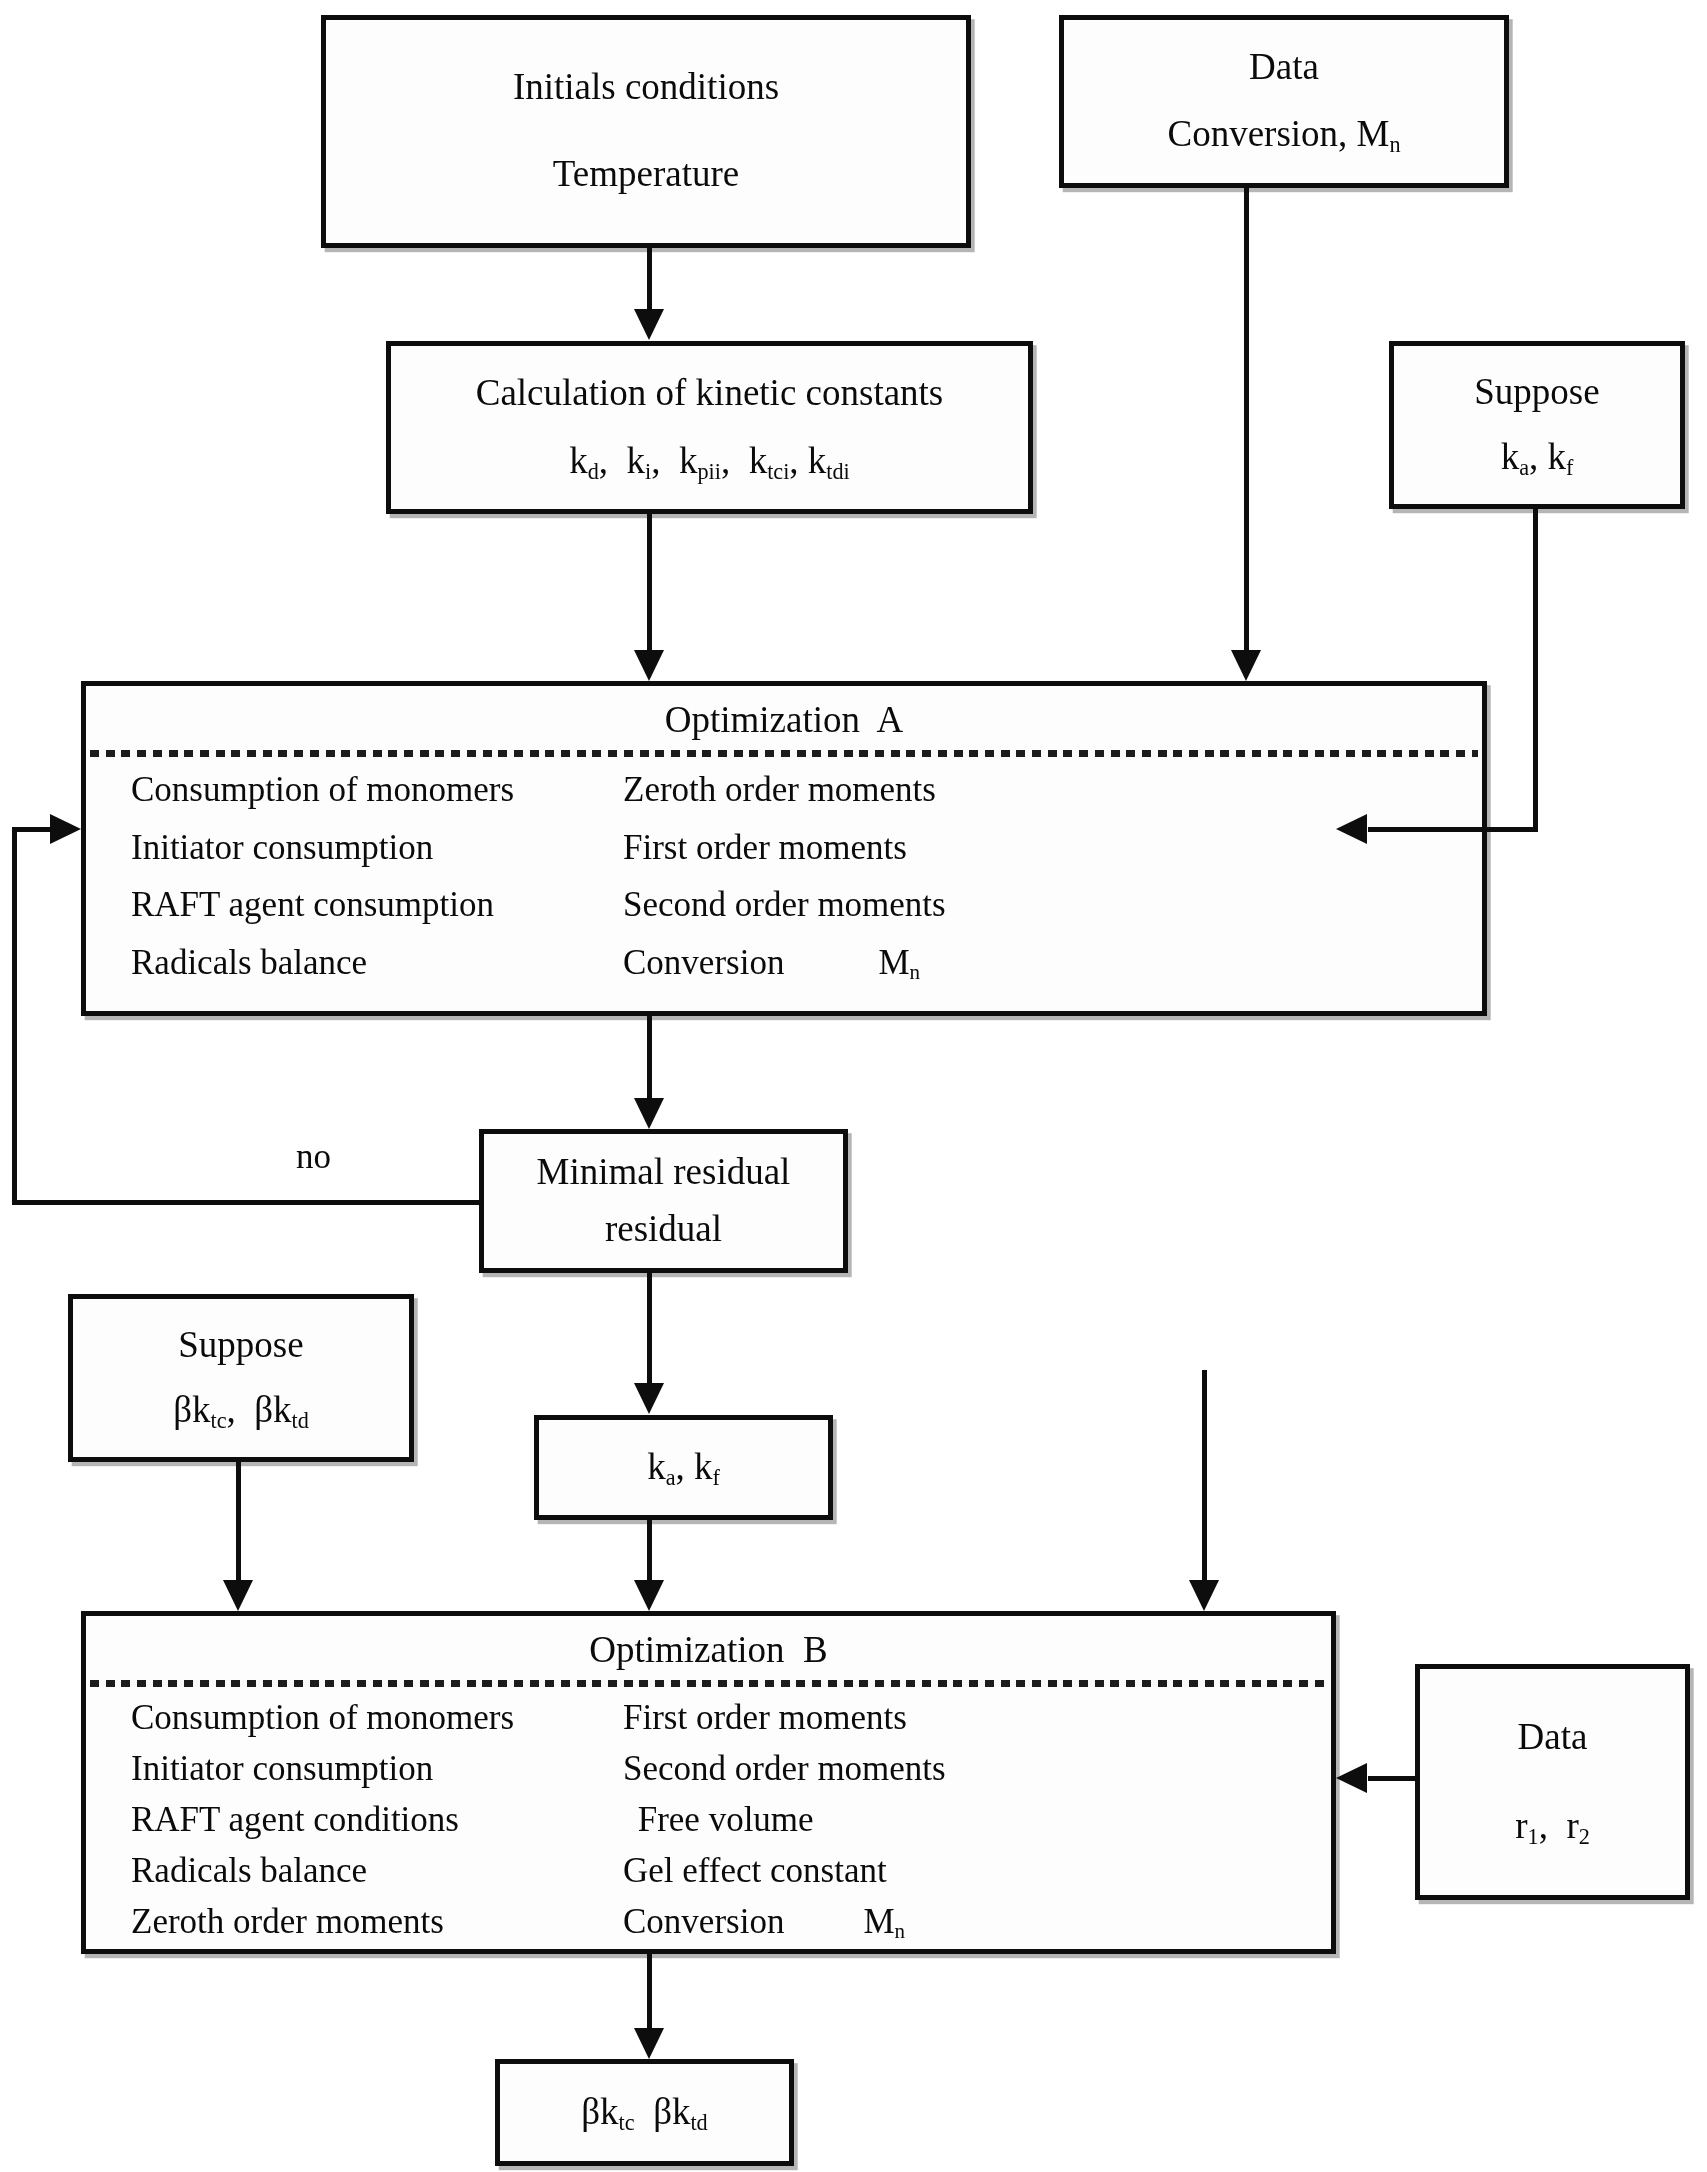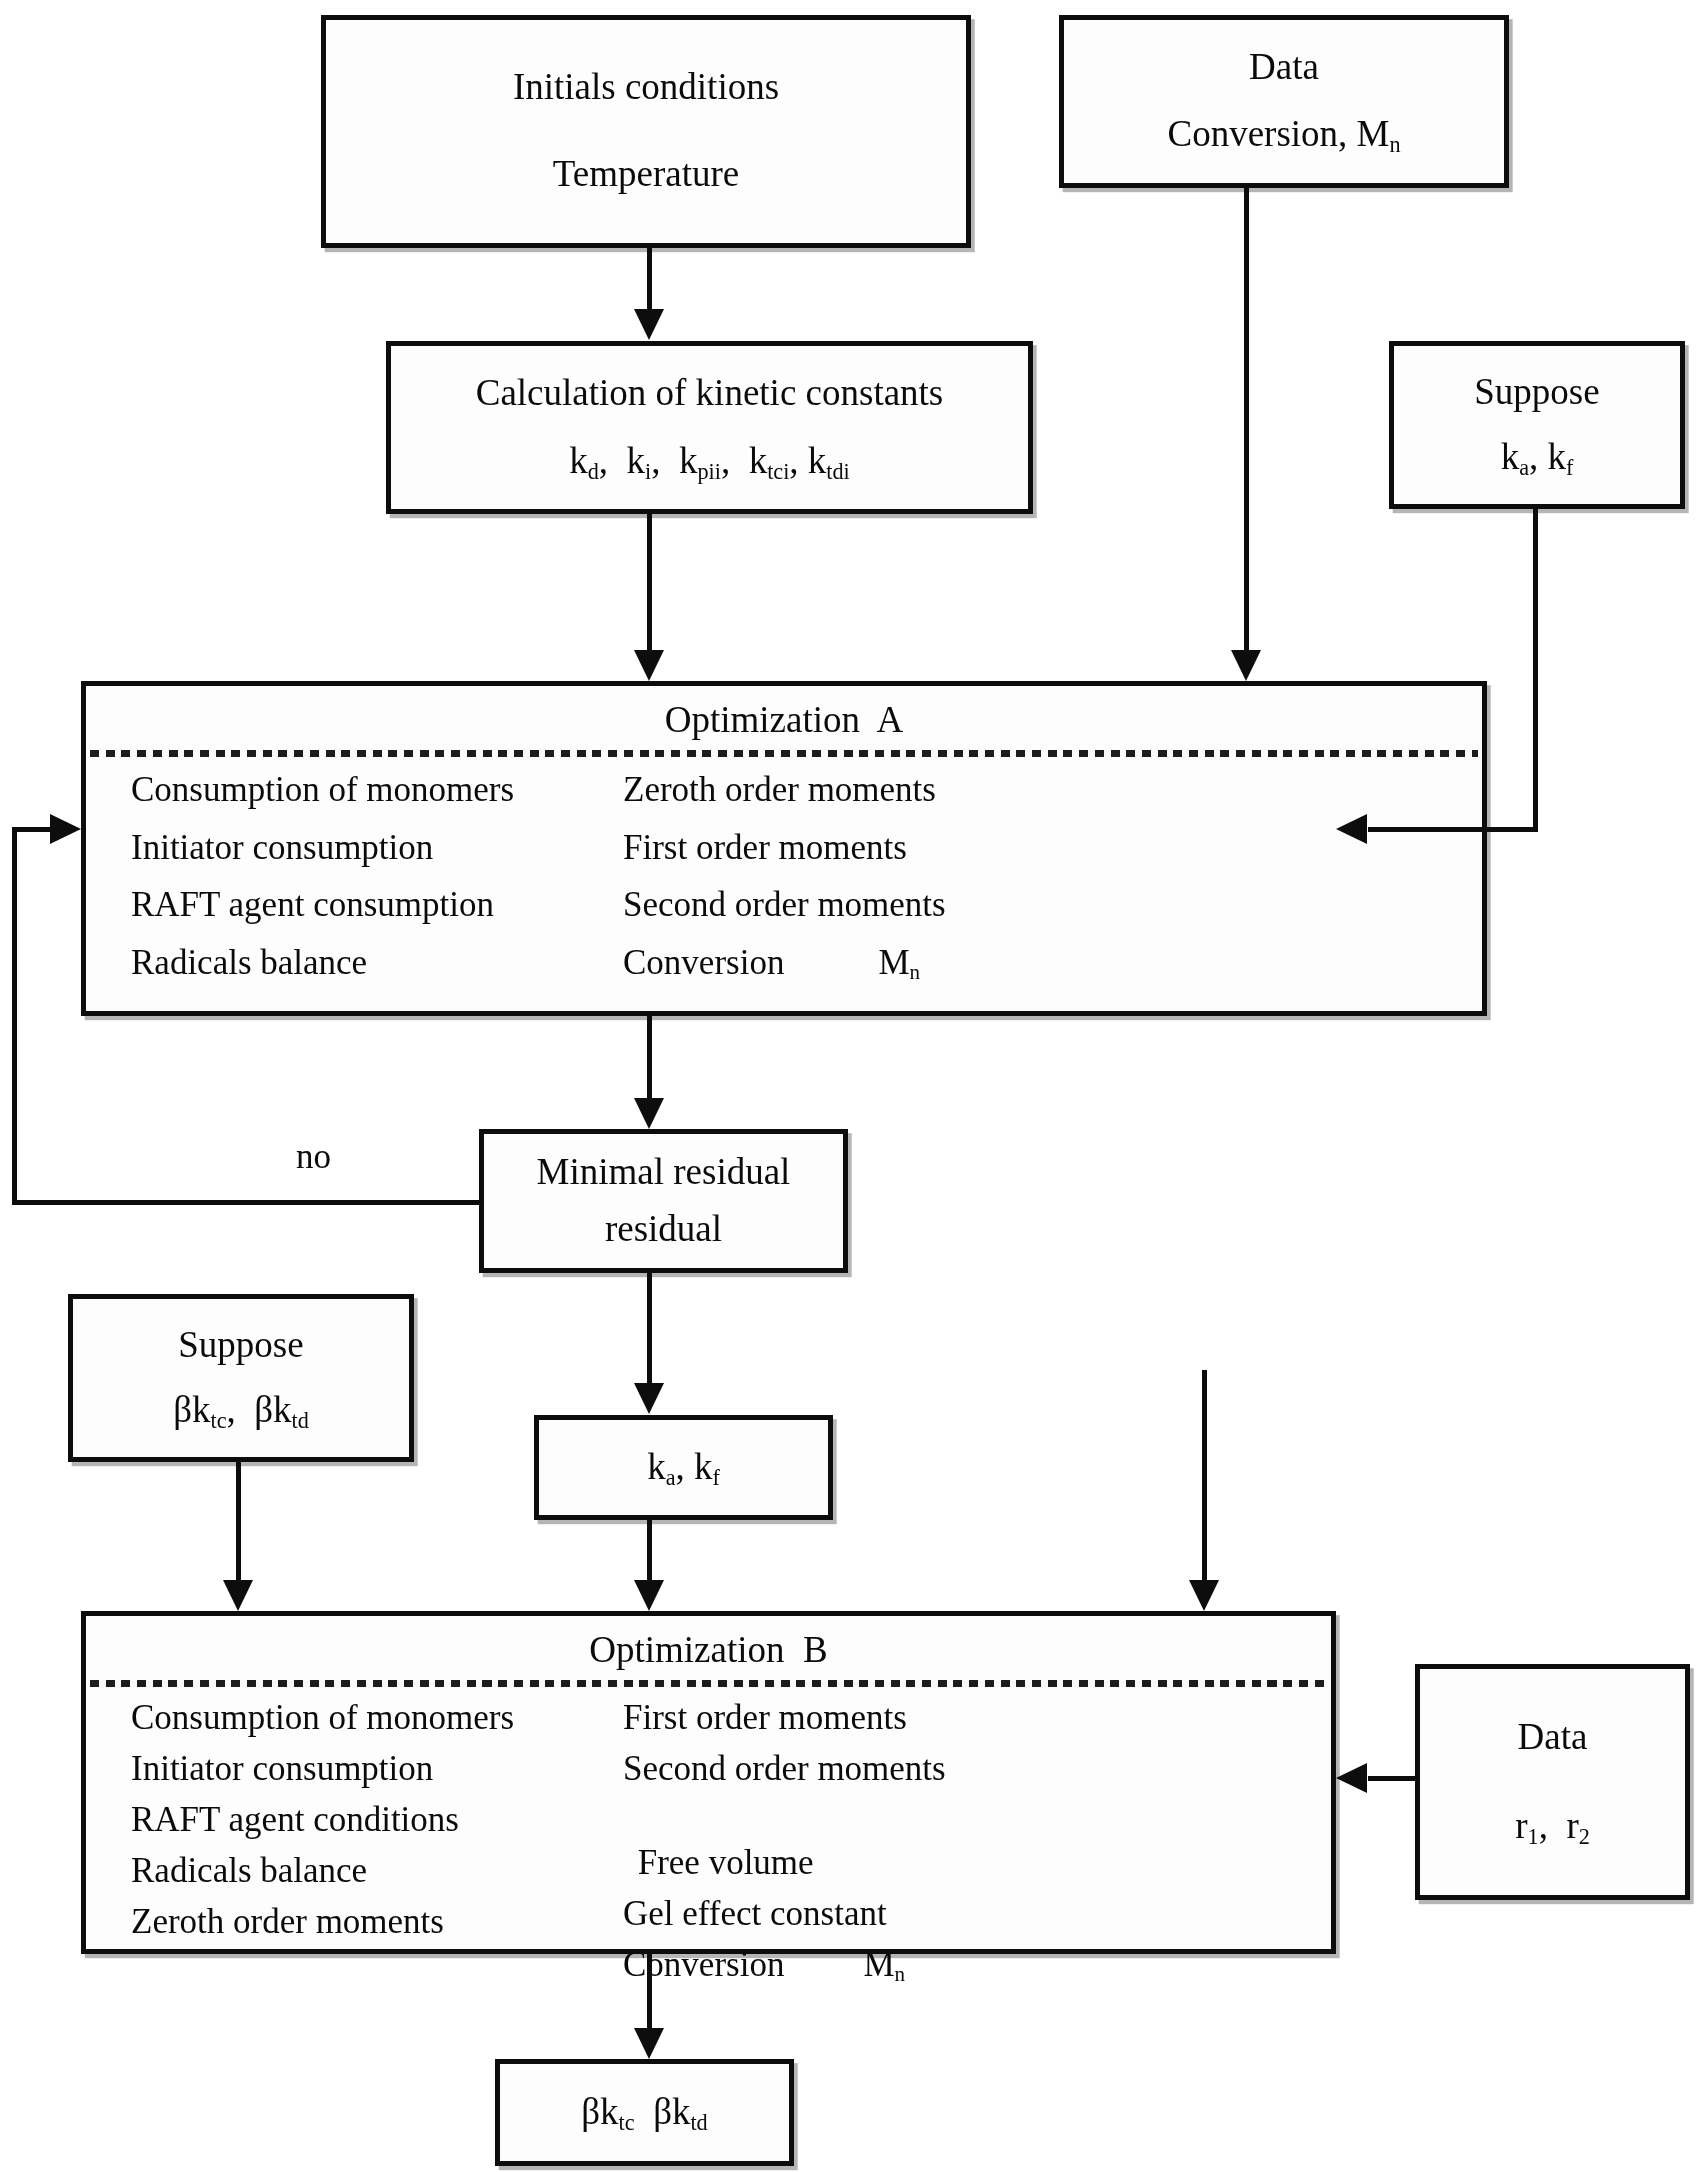--- a/index.html
+++ b/index.html
@@ -123,21 +123,21 @@
     <div class="opt-col" style="left:45px;top:84px;gap:16px;">
       <div class="opt-row">Consumption of monomers</div>
       <div class="opt-row">Initiator consumption</div>
       <div class="opt-row">RAFT agent conditions</div>
       <div class="opt-row">Radicals balance</div>
       <div class="opt-row">Zeroth order moments</div>
     </div>
     <div class="opt-col" style="left:537px;top:84px;gap:16px;">
       <div class="opt-row">First order moments</div>
       <div class="opt-row">Second order moments</div>
-      <div class="opt-row" style="padding-left:14.7px;margin-top:43px;">Free volume</div>
+      <div class="opt-row" style="padding-left:14.7px;">Free volume</div>
       <div class="opt-row">Gel effect constant</div>
       <div class="opt-row">
         <span>Conversion</span>
         <span class="mn-b">M<sub>n</sub></span>
       </div>
     </div>
   </div>
 
   <div class="box" style="left:1415px;top:1664px;width:275px;height:236px;">
     <div class="line">Data</div>

